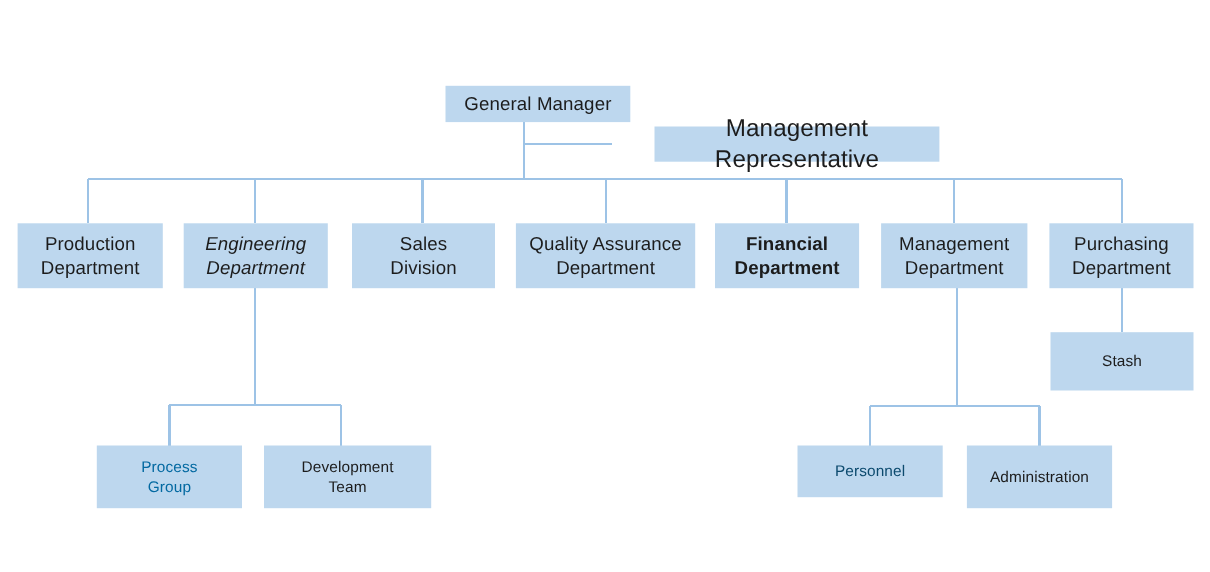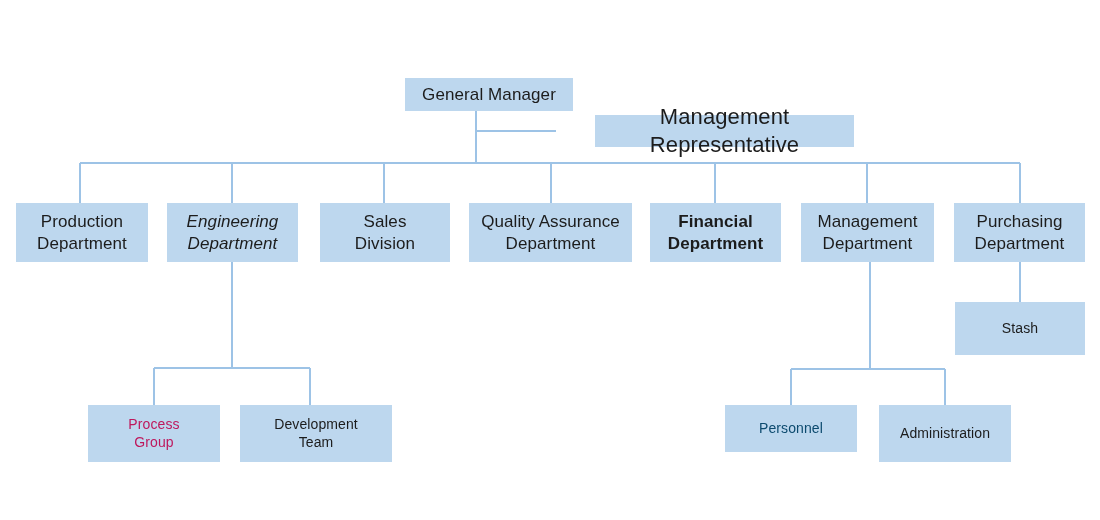--- a/index.html
+++ b/index.html
@@ -80,20 +80,20 @@
 Division</span></div>
       <div class="node lvl-dept" style="left: 469px; top: 203px; width: 163px; height: 59px; background: rgb(189, 215, 238); color: rgb(28, 28, 28); text-align: center;"><span>Quality Assurance
 Department</span></div>
       <div class="node lvl-dept" style="left: 650px; top: 203px; width: 131px; height: 59px; background: rgb(189, 215, 238); color: rgb(28, 28, 28); font-weight: bold;"><span>Financial
 Department</span></div>
       <div class="node lvl-dept" style="left: 801px; top: 203px; width: 133px; height: 59px; background: rgb(189, 215, 238); color: rgb(28, 28, 28);"><span>Management
 Department</span></div>
       <div class="node lvl-dept" style="left: 954px; top: 203px; width: 131px; height: 59px; background: rgb(189, 215, 238); color: rgb(28, 28, 28);"><span>Purchasing
 Department</span></div>
       <div class="node lvl-team" style="left: 955px; top: 302px; width: 130px; height: 53px; background: rgb(189, 215, 238); color: rgb(28, 28, 28);"><span>Stash</span></div>
-      <div class="node lvl-team" style="left: 88px; top: 405px; width: 132px; height: 57px; background: rgb(189, 215, 238); color: #be185d;"><span>Process
+      <div class="node lvl-team" style="left: 88px; top: 405px; width: 132px; height: 57px; background: rgb(189, 215, 238); color: #0369a1;"><span>Process
 Group</span></div>
       <div class="node lvl-team" style="left: 240px; top: 405px; width: 152px; height: 57px; background: rgb(189, 215, 238); color: rgb(28, 28, 28); align-items: center;"><span>Development
 Team</span></div>
       <div class="node lvl-team" style="left: 725px; top: 405px; width: 132px; height: 47px; background: rgb(189, 215, 238); color: #0c4a6e;"><span>Personnel</span></div>
       <div class="node lvl-team" style="left: 879px; top: 405px; width: 132px; height: 57px; background: rgb(189, 215, 238); color: rgb(28, 28, 28);"><span>Administration</span></div>
     </div>
 </div>
 
 </body></html>

